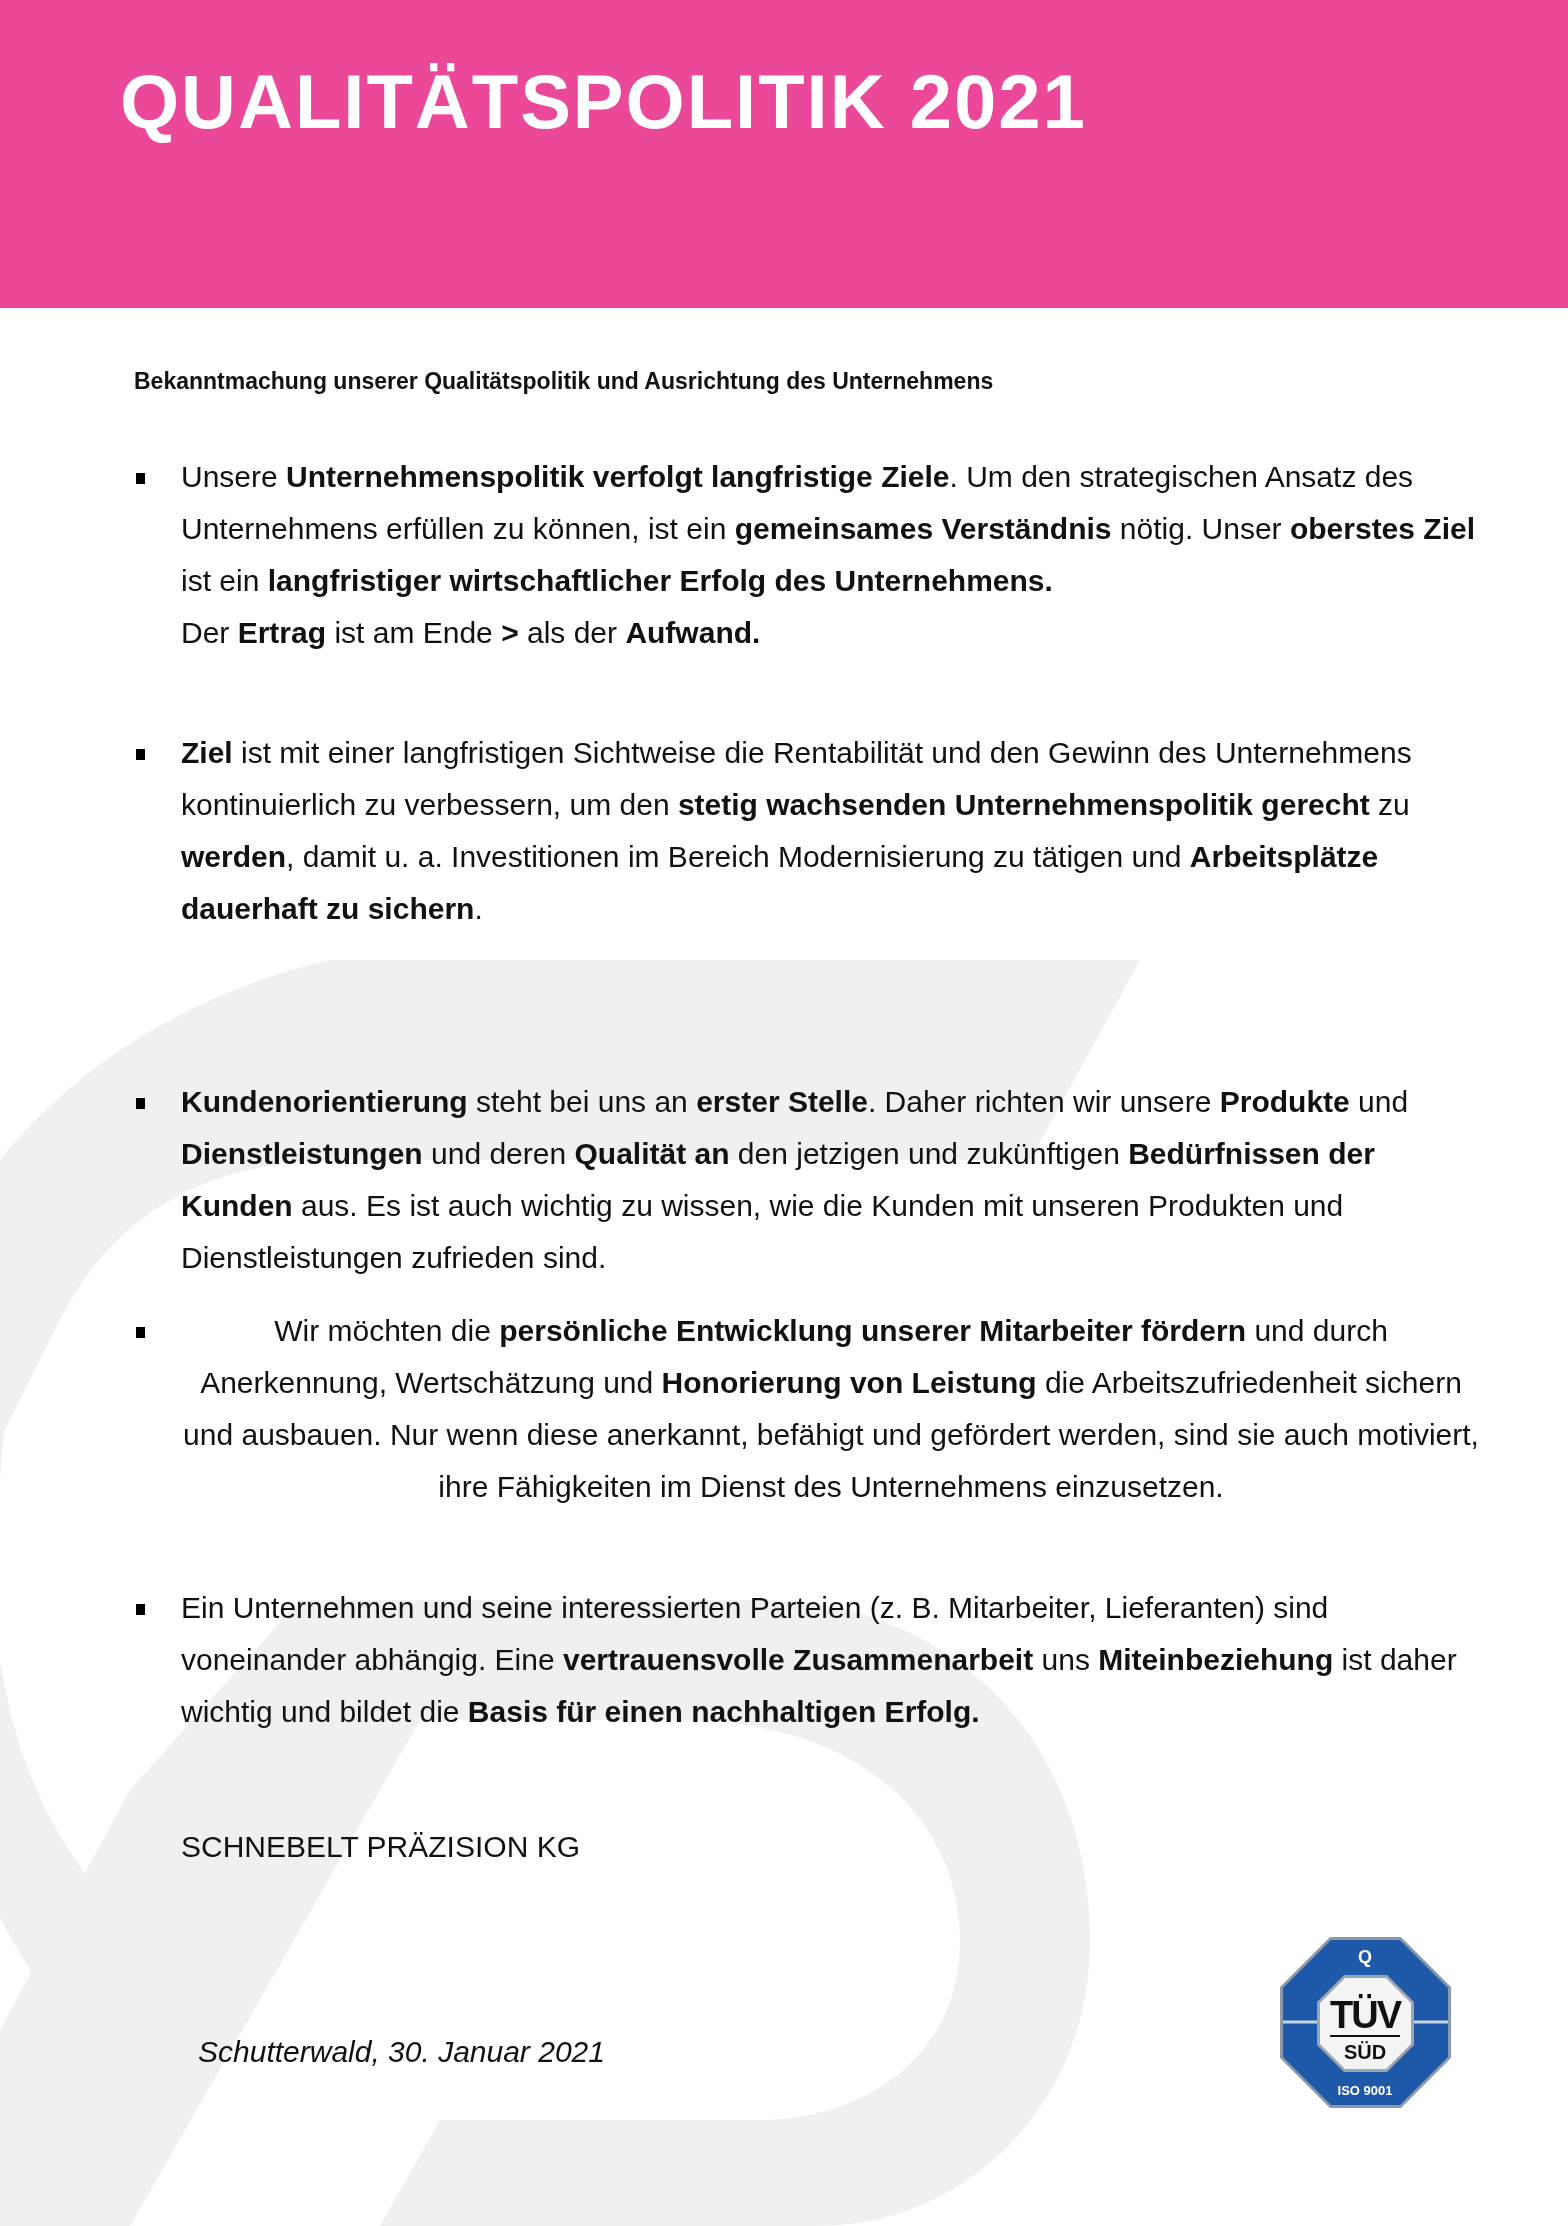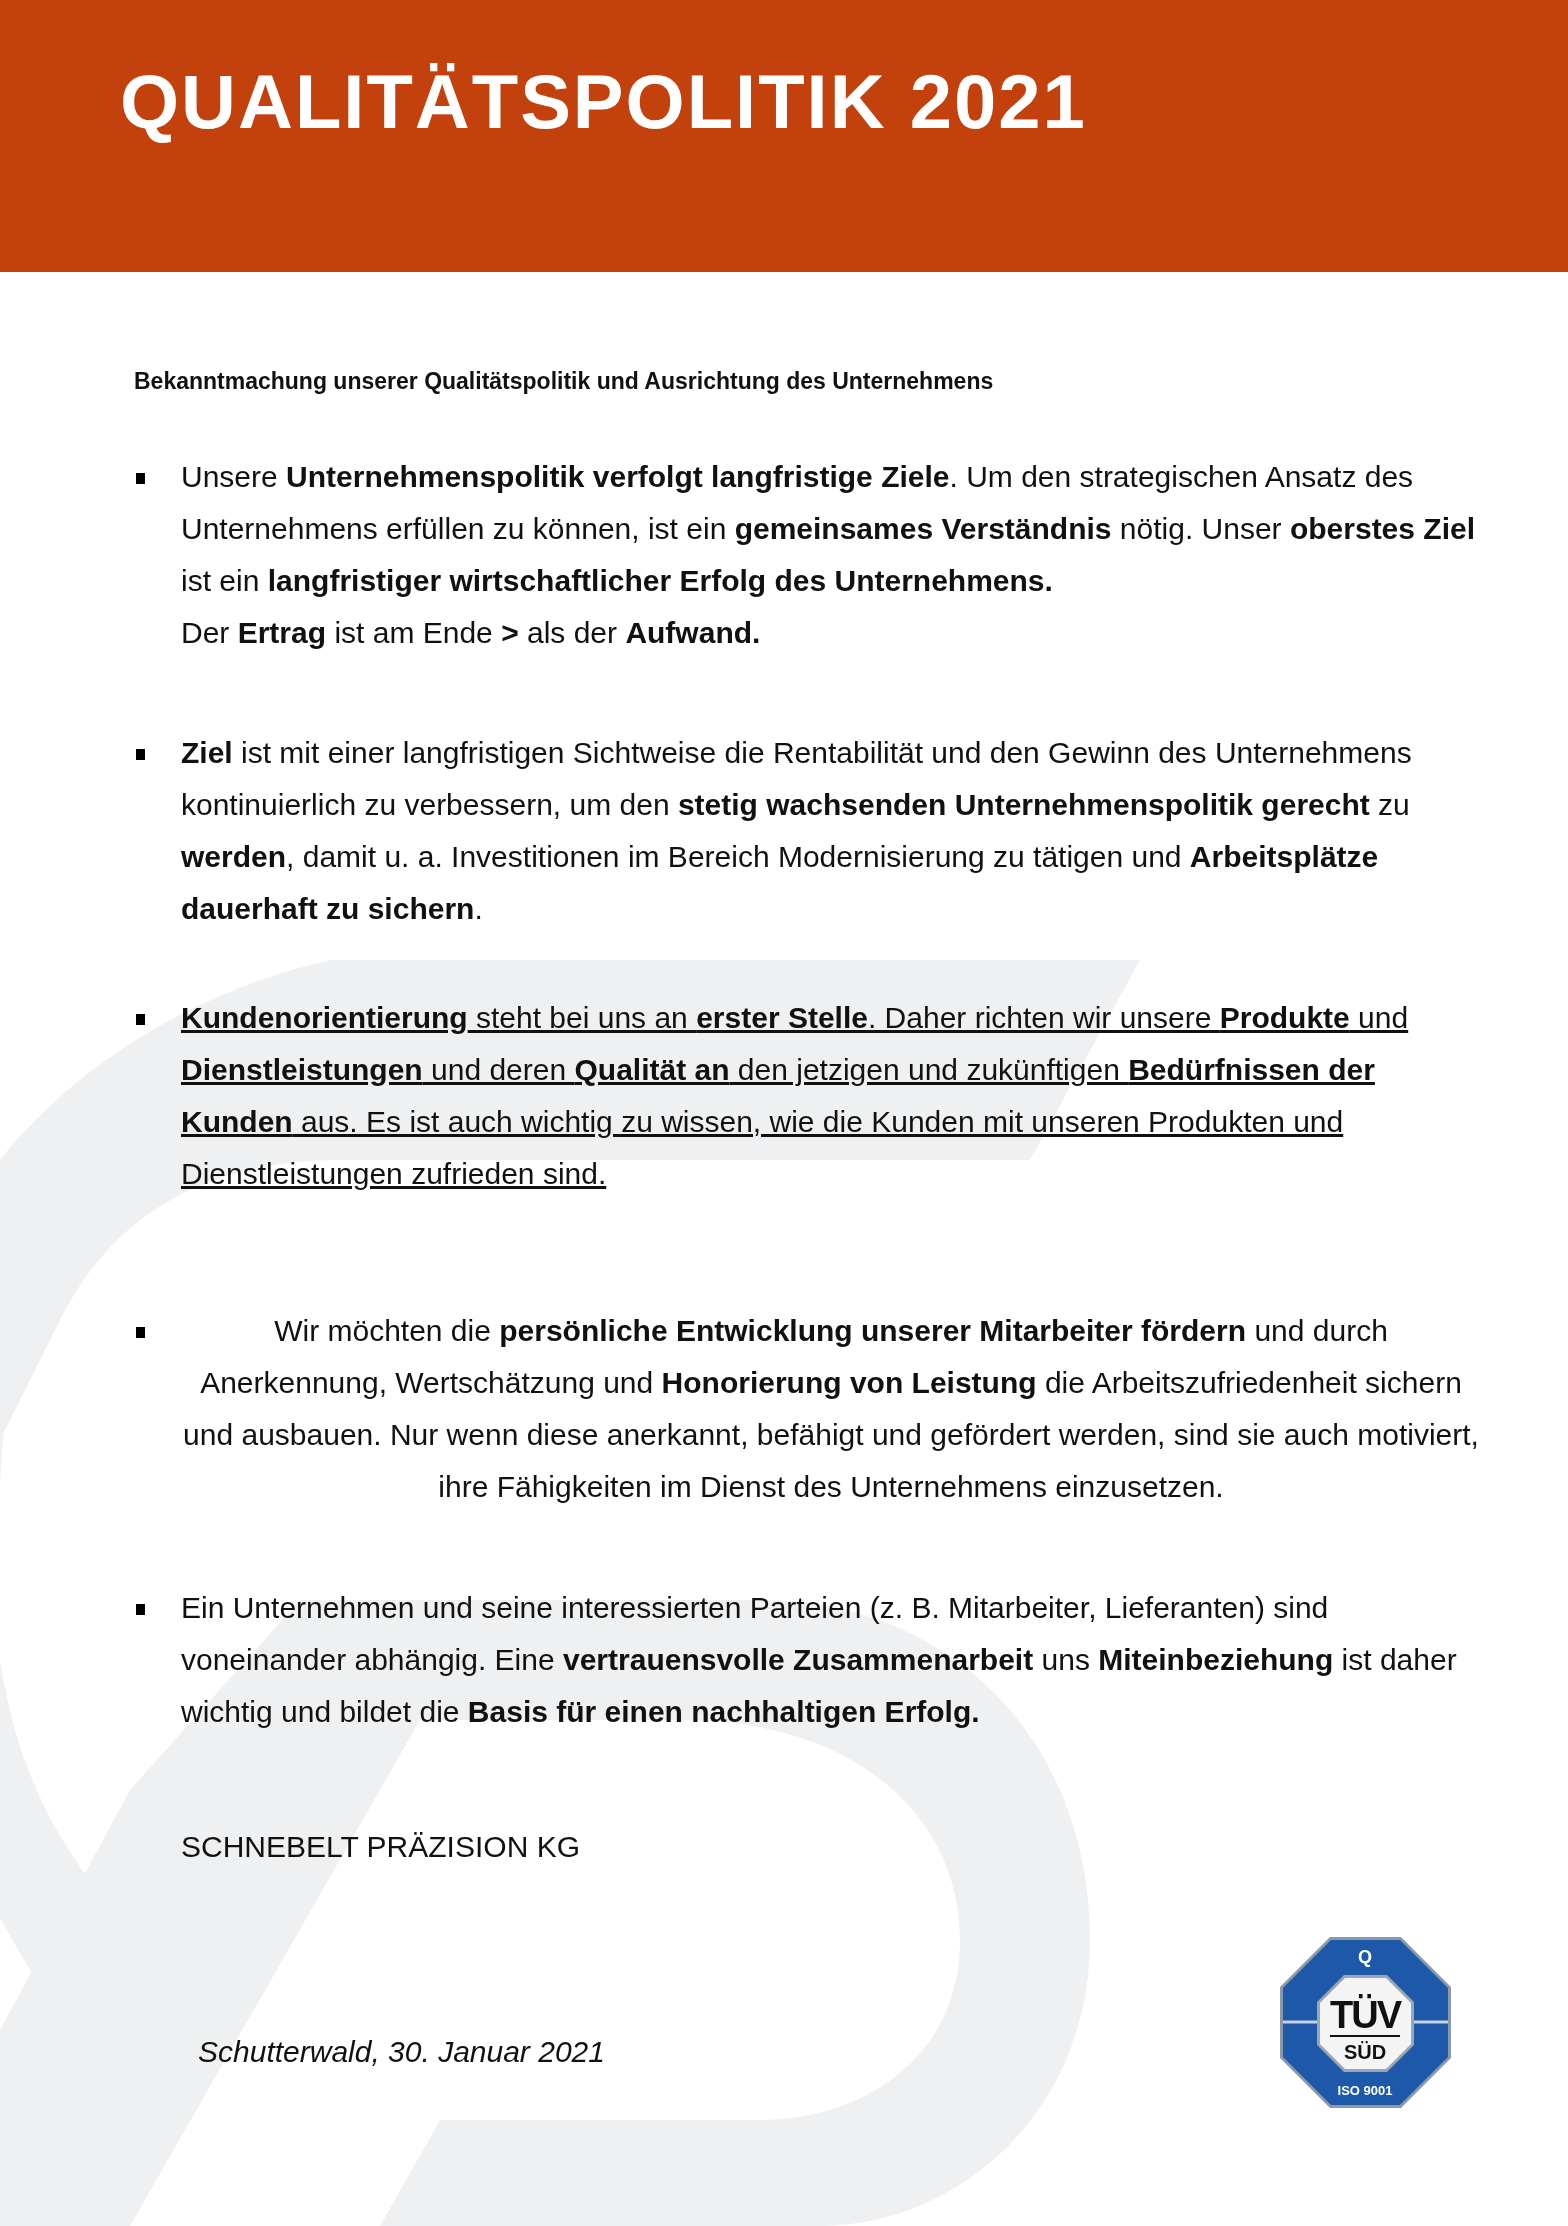--- a/index.html
+++ b/index.html
@@ -3,22 +3,22 @@
   <meta charset="utf-8">
   <style>
     html, body { margin: 0; padding: 0; }
     body {
       width: 1568px; height: 2226px; position: relative; overflow: hidden;
       background: #ffffff;
       font-family: "Liberation Sans", sans-serif; color: #111;
     }
     .watermark { position: absolute; left: 0; top: 0; width: 1568px; height: 2226px; z-index: 0; }
     .header {
-      position: absolute; left: 0; top: 0; width: 1568px; height: 272px;
-      background: #c2410c; z-index: 2;
+      position: absolute; left: 0; top: 0; width: 1568px; height: 308px;
+      background: #ec4899; z-index: 2;
     }
     .header .title {
       position: absolute; left: 120px; top: 58px;
       font-size: 76px; font-weight: bold; color: #fff; letter-spacing: 2px;
     }
     .header .subtitle {
       position: absolute; left: 128px; top: 165px;
       font-size: 46px; color: #fff;
     }
     .content { position: absolute; left: 0; top: 0; width: 1568px; z-index: 3; }
@@ -59,21 +59,21 @@
   <div class="intro">Bekanntmachung unserer Qualitätspolitik und Ausrichtung des Unternehmens</div>
 
   <div class="bullet" style="top:451px;">
     <span class="marker"></span>
     <div class="text"><span>Unsere </span><b>Unternehmenspolitik verfolgt langfristige Ziele</b><span>. Um den strategischen Ansatz des Unternehmens erfüllen zu können, ist ein </span><b>gemeinsames Verständnis</b><span> nötig. Unser </span><b>oberstes Ziel</b><span> ist ein </span><b>langfristiger wirtschaftlicher Erfolg des Unternehmens.</b><br><span>Der </span><b>Ertrag</b><span> ist am Ende </span><b>&gt;</b><span> als der </span><b>Aufwand.</b></div>
   </div>
   <div class="bullet" style="top:727px;">
     <span class="marker"></span>
     <div class="text"><b>Ziel</b><span> ist mit einer langfristigen Sichtweise die Rentabilität und den Gewinn des Unternehmens kontinuierlich zu verbessern, um den </span><b>stetig wachsenden Unternehmenspolitik gerecht</b><span> zu </span><b>werden</b><span>, damit u. a.  Investitionen im Bereich Modernisierung zu tätigen und </span><b>Arbeitsplätze dauerhaft zu sichern</b><span>.</span></div>
   </div>
-  <div class="bullet" style="top:992px;text-decoration:underline;">
+  <div class="bullet" style="top:1076px;">
     <span class="marker"></span>
     <div class="text"><b>Kundenorientierung</b><span> steht bei uns an </span><b>erster Stelle</b><span>. Daher richten wir unsere </span><b>Produkte</b><span> und </span><b>Dienstleistungen</b><span> und deren </span><b>Qualität an</b><span> den jetzigen und zukünftigen </span><b>Bedürfnissen der Kunden</b><span> aus. Es ist auch wichtig zu wissen, wie die Kunden mit unseren Produkten und Dienstleistungen zufrieden sind.</span></div>
   </div>
   <div class="bullet" style="top:1305px;text-align:center;">
     <span class="marker"></span>
     <div class="text"><span>Wir möchten die </span><b>persönliche Entwicklung unserer Mitarbeiter fördern</b><span> und durch Anerkennung, Wertschätzung und </span><b>Honorierung von Leistung</b><span> die Arbeitszufriedenheit sichern und ausbauen. Nur wenn diese anerkannt, befähigt und gefördert werden, sind sie auch motiviert, ihre Fähigkeiten im Dienst des Unternehmens einzusetzen.</span></div>
   </div>
   <div class="bullet" style="top:1582px;">
     <span class="marker"></span>
     <div class="text"><span>Ein Unternehmen und seine interessierten Parteien (z. B. Mitarbeiter, Lieferanten) sind voneinander abhängig. Eine </span><b>vertrauensvolle Zusammenarbeit</b><span> uns </span><b>Miteinbeziehung</b><span> ist daher wichtig und bildet die </span><b>Basis für einen nachhaltigen Erfolg.</b></div>

